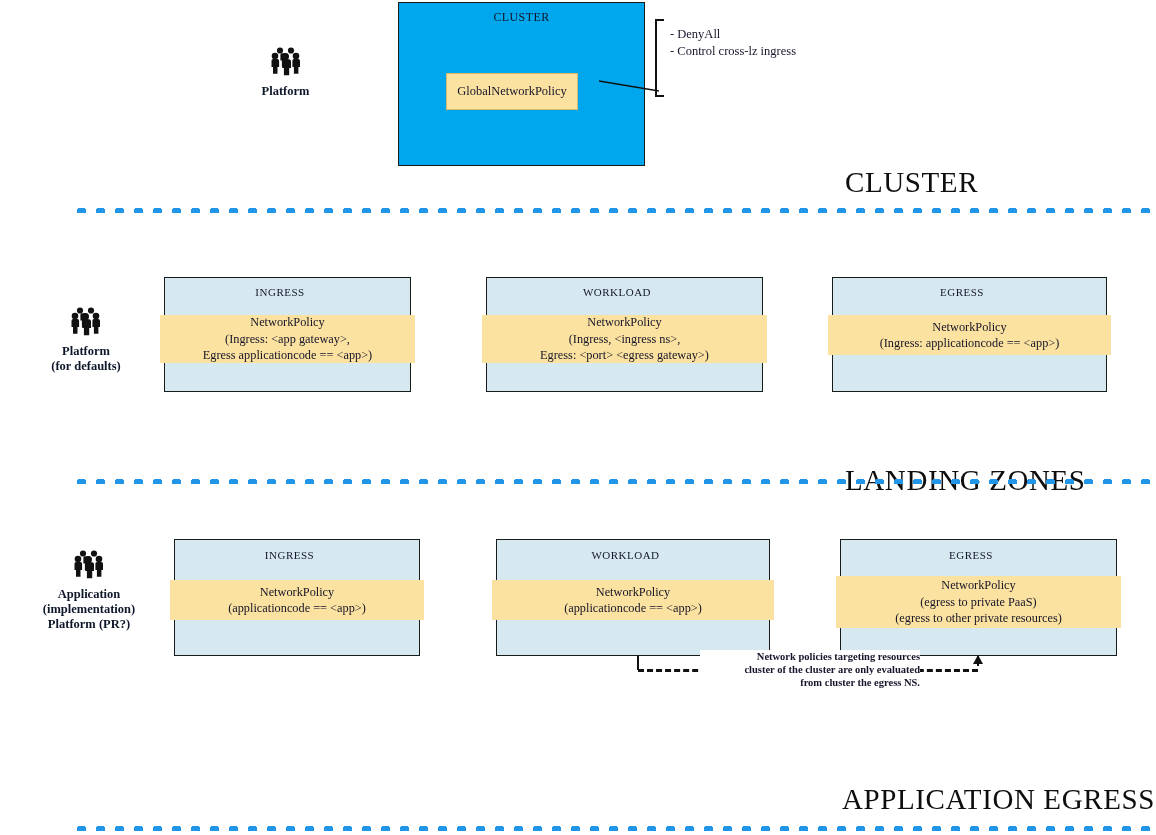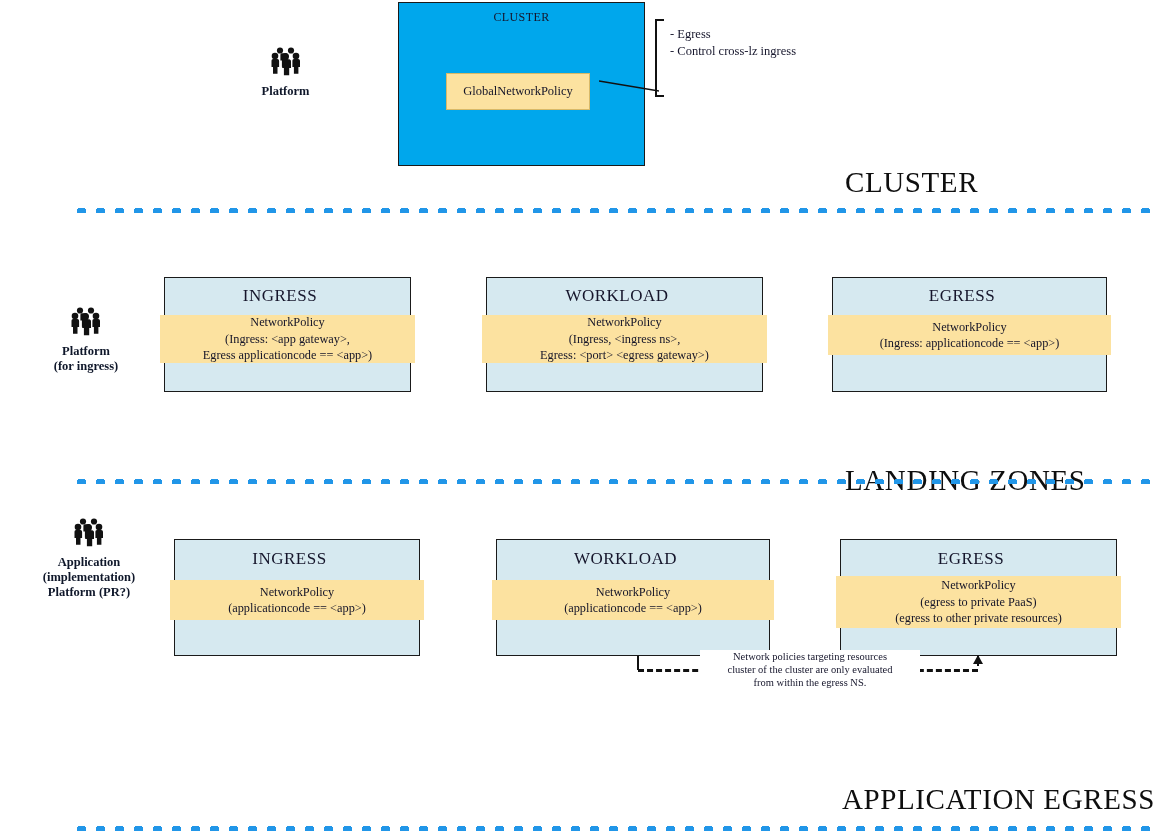--- a/index.html
+++ b/index.html
@@ -71,21 +71,21 @@
   .ns-box {
     position: absolute;
     background: #D6E9F0;
     border: 1px solid #1a1a1a;
     box-sizing: border-box;
   }
   .ns-title {
     position: absolute;
     left: 0; right: 15px;
     text-align: center;
-    font-size: 17px;
+    font-size: 11px;
     letter-spacing: .5px;
     color: #15152b;
   }
   .np-band {
     position: absolute;
     background: #FCE2A0;
     display: flex;
     flex-direction: column;
     align-items: center;
     justify-content: center;
@@ -115,26 +115,27 @@
 
   
   .dash-h {
     position: absolute;
     border-top: 3px dashed #111;
     height: 0;
   }
   .solid-v { position: absolute; background: #111; width: 2px; }
   .annot-text {
     position: absolute;
-    text-align: center;
+    text-align: right;
     font-size: 10.5px;
     line-height: 13px;
     color: #15152b;
     background: #ffffff;
     white-space: nowrap;
+    font-weight: bold;
   }
   .arrow-up {
     position: absolute;
     width: 0; height: 0;
     border-left: 5px solid transparent;
     border-right: 5px solid transparent;
     border-bottom: 9px solid #111;
   }
 </style>
 </head>
@@ -154,35 +155,35 @@
         <path d="M11.4 15.5h7.4c1.2 0 1.9 1 1.9 2.1v6.6h-1.8v7.2h-5.3v-7.2h-1.7v-6.6c0-1.1.6-2.1 1.5-2.1z" transform="translate(1.3,-1.2)"></path>
         <path d="M23.6 15h6.2c1.1 0 1.8.9 1.8 1.9v6.2H30v6.6h-4.5v-6.6H24V16.9c0-1 .6-1.9 1.6-1.9z" transform="translate(-0.6,-1)"></path>
       </g>
     </svg>
   </span>
   <span>Platform</span>
 </div>
 
 <div class="abs cluster-box" style="left:398px; top:2px; width:247px; height:164px;">
   <div class="cluster-title">CLUSTER</div>
-  <div class="gnp-box" style="left:47px; top:70px; width:144px; height:37px;justify-content:center;">
+  <div class="gnp-box" style="left:47px; top:70px; width:132px; height:37px;justify-content:center;">
     <span>GlobalNetworkPolicy</span>
   </div>
 </div>
 
 <div class="abs" style="left:599px; top:76px; width:60px; height:18px;">
   <svg width="60" height="18" viewBox="0 0 60 18">
       <line x1="0" y1="5" x2="60" y2="15" stroke="#111" stroke-width="1.3"></line>
     </svg>
 </div>
 
 <div class="abs bracket" style="left:655px; top:19px; width:9px; height:78px;"></div>
 
 <div class="abs callout-list" style="left:670px; top:26px;">
-  <div>- Egress</div>
+  <div>- DenyAll</div>
   <div>- Control cross-lz ingress</div>
 </div>
 
 <div class="abs section-title" style="left:845px; top:166px;">CLUSTER</div>
 <div class="abs dotline" style="left:72px; top:208px; width:1084px;"></div>
 
 <div class="abs actor" style="left:30px; top:305px; width:112px;">
   <span class="people">
     <svg width="34" height="32" viewBox="0 0 34 32" aria-hidden="true">
       <g fill="#111">
@@ -192,21 +193,21 @@
         <circle cx="16.5" cy="11.5" r="3.5"></circle>
         <circle cx="27" cy="11" r="3.3"></circle>
         <path d="M8 9.2h6c1.1 0 1.7.8 1.7 1.8v5.5h-1.5v6.2H9.9v-6.2H8.4V11c0-1 .5-1.8 1.6-1.8z" transform="translate(3,-1)"></path>
         <path d="M1.6 15h6.2c1.1 0 1.8.9 1.8 1.9v6.2H8v6.6H3.5v-6.6H2V16.9c0-1 .6-1.9 1.6-1.9z" transform="translate(0.5,-1)"></path>
         <path d="M11.4 15.5h7.4c1.2 0 1.9 1 1.9 2.1v6.6h-1.8v7.2h-5.3v-7.2h-1.7v-6.6c0-1.1.6-2.1 1.5-2.1z" transform="translate(1.3,-1.2)"></path>
         <path d="M23.6 15h6.2c1.1 0 1.8.9 1.8 1.9v6.2H30v6.6h-4.5v-6.6H24V16.9c0-1 .6-1.9 1.6-1.9z" transform="translate(-0.6,-1)"></path>
       </g>
     </svg>
   </span>
   <span>Platform</span><br>
-  <span>(for ingress)</span>
+  <span>(for defaults)</span>
 </div>
 
 <div class="abs ns-box" style="left:164px; top:277px; width:247px; height:115px;">
   <div class="ns-title" style="top:8px;">INGRESS</div>
 </div>
 <div class="abs np-band" style="left:160px; top:315px; width:255px; height:48px;">
   <span>NetworkPolicy</span>
   <span>(Ingress: &lt;app gateway&gt;,</span>
   <span>Egress applicationcode == &lt;app&gt;)</span>
 </div>
@@ -224,21 +225,21 @@
   <div class="ns-title" style="top:8px;">EGRESS</div>
 </div>
 <div class="abs np-band" style="left:828px; top:315px; width:283px; height:40px;">
   <span>NetworkPolicy</span>
   <span>(Ingress: applicationcode == &lt;app&gt;)</span>
 </div>
 
 <div class="abs section-title" style="left:845px; top:436px;margin-top:28px;">LANDING ZONES</div>
 <div class="abs dotline" style="left:72px; top:479px; width:1084px;"></div>
 
-<div class="abs actor" style="left:24px; top:516px; width:130px;">
+<div class="abs actor" style="left:24px; top:548px; width:130px;">
   <span class="people">
     <svg width="34" height="32" viewBox="0 0 34 32" aria-hidden="true">
       <g fill="#111">
         <circle cx="11" cy="5.5" r="3.1"></circle>
         <circle cx="22" cy="5.5" r="3.1"></circle>
         <circle cx="6" cy="11" r="3.3"></circle>
         <circle cx="16.5" cy="11.5" r="3.5"></circle>
         <circle cx="27" cy="11" r="3.3"></circle>
         <path d="M8 9.2h6c1.1 0 1.7.8 1.7 1.8v5.5h-1.5v6.2H9.9v-6.2H8.4V11c0-1 .5-1.8 1.6-1.8z" transform="translate(3,-1)"></path>
         <path d="M1.6 15h6.2c1.1 0 1.8.9 1.8 1.9v6.2H8v6.6H3.5v-6.6H2V16.9c0-1 .6-1.9 1.6-1.9z" transform="translate(0.5,-1)"></path>
@@ -277,17 +278,17 @@
   <span>(egress to other private resources)</span>
 </div>
 
 <div class="abs solid-v" style="left:637px; top:656px; height:14px;"></div>
 <div class="abs solid-v" style="left:977px; top:656px; height:10px;"></div>
 <div class="abs dash-h" style="left:638px; top:669px; width:340px;"></div>
 <div class="abs arrow-up" style="left:973px; top:655px;"></div>
 <div class="abs annot-text" style="left:700px; top:650px; width:220px;">
   <div>Network policies targeting resources</div>
   <div>cluster of the cluster are only evaluated</div>
-  <div>from within the egress NS.</div>
+  <div>from cluster the egress NS.</div>
 </div>
 
 <div class="abs section-title" style="left:842px; top:783px;">APPLICATION EGRESS</div>
 <div class="abs dotline" style="left:72px; top:826px; width:1084px;"></div>
 
 </body></html>

